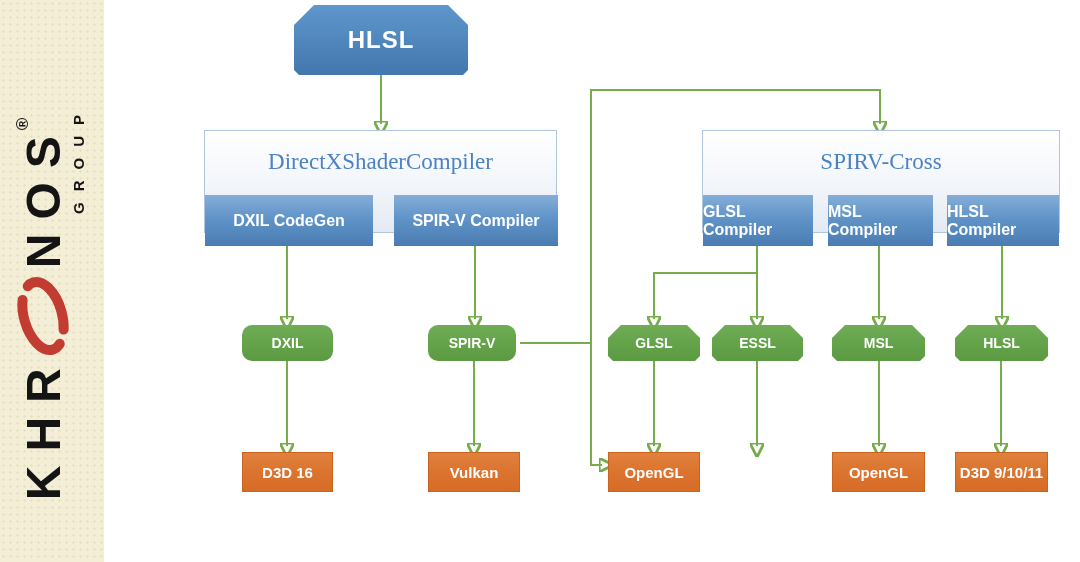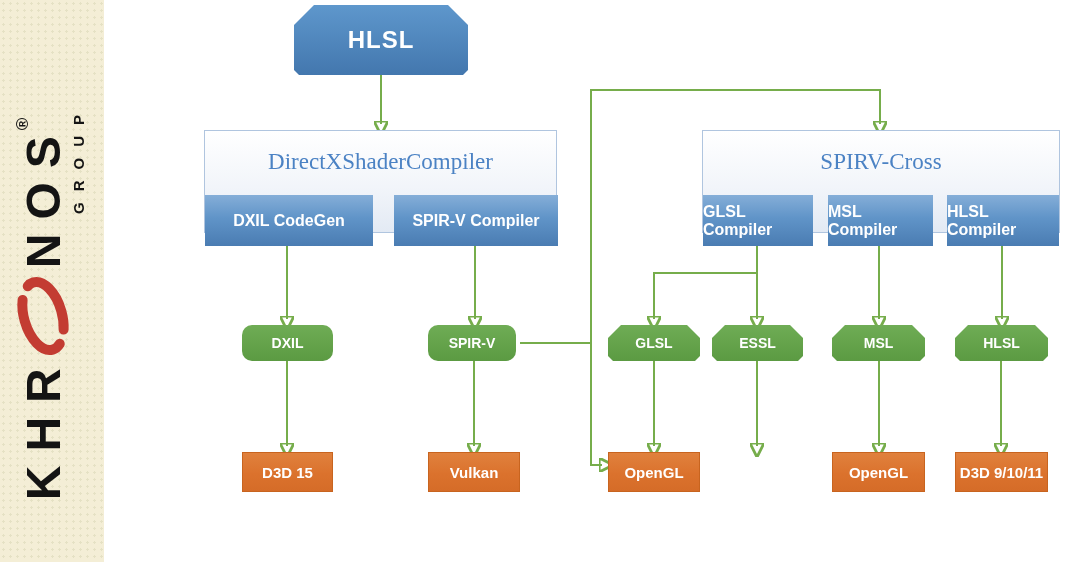--- a/index.html
+++ b/index.html
@@ -147,20 +147,20 @@
       <div class="module" style="left:244px;width:112px">HLSL Compiler</div>
     </section>
 
     <div class="node lang round" style="left:242px;top:325px;width:91px">DXIL</div>
     <div class="node lang round" style="left:428px;top:325px;width:88px">SPIR-V</div>
     <div class="node lang chamfer" style="left:608px;top:325px;width:92px">GLSL</div>
     <div class="node lang chamfer" style="left:712px;top:325px;width:91px">ESSL</div>
     <div class="node lang chamfer" style="left:832px;top:325px;width:93px">MSL</div>
     <div class="node lang chamfer" style="left:955px;top:325px;width:93px">HLSL</div>
 
-    <div class="node api" style="left:242px;top:452px;width:91px">D3D 15</div>
+    <div class="node api" style="left:242px;top:452px;width:91px">D3D 16</div>
     <div class="node api" style="left:608px;top:452px;width:92px">OpenGL</div>
     <div class="node api" style="left:428px;top:452px;width:92px">Vulkan</div>
     <div class="node api" style="left:832px;top:452px;width:93px">OpenGL</div>
     <div class="node api" style="left:955px;top:452px;width:93px">D3D 9/10/11</div>
 
   </main>
 </div>
 
 </body></html>

